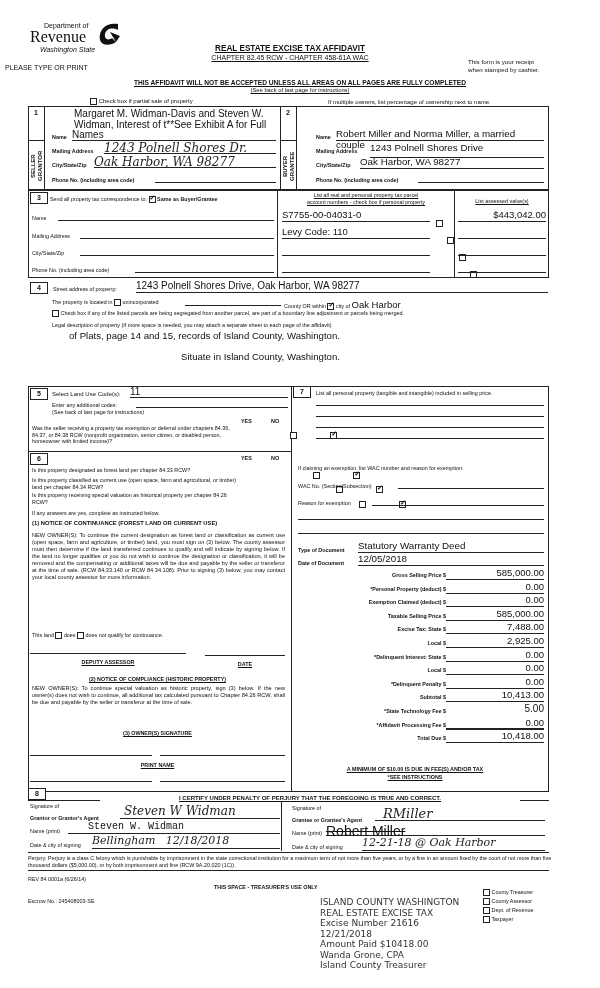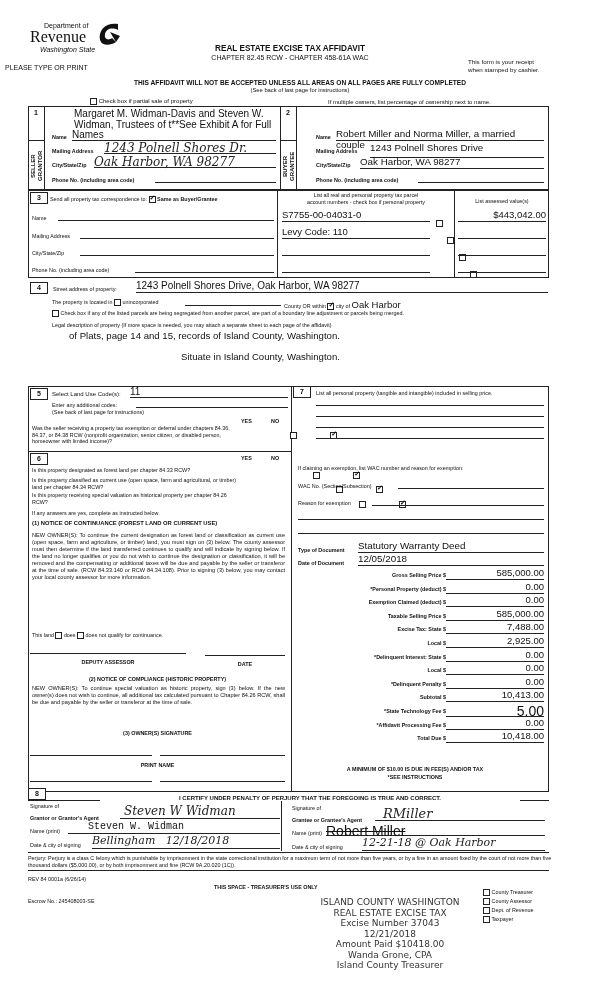--- a/index.html
+++ b/index.html
@@ -10,23 +10,23 @@
   .b { font-weight: bold; }
   .fill { font-size: 10.5px; color: #111; }
   .hand { font-family: "DejaVu Serif", serif; font-style: italic; color: #222; }
   .line { border-bottom: 1px solid #222; }
   .cb { display: inline-block; width: 7px; height: 7px; border: 1px solid #222; vertical-align: middle; position: relative; background: #fff; }
   .cb.checked::after { content: "✓"; position: absolute; left: 0px; top: -3px; font-size: 7px; font-weight: bold; color: #111; }
   .box { border: 1px solid #222; }
   .num { position: absolute; width: 18px; height: 12px; border: 1px solid #222; font-size: 7px; font-weight: bold; text-align: center; line-height: 10px; background: #fff; }
   .vert { position: absolute; writing-mode: vertical-rl; transform: rotate(180deg); font-size: 6px; font-weight: bold; text-align: center; line-height: 7px; }
   .right { text-align: right; }
-  .center { text-align: center; }
+  .center { text-align: center; text-decoration: underline; }
   .para { font-size: 5.6px; line-height: 7px; text-align: justify; }
-  .stamp { font-family: "DejaVu Sans", sans-serif; font-size: 9px; text-align: center; line-height: 10.5px; color: #333; }
+  .stamp { font-family: "DejaVu Sans", sans-serif; font-size: 9px; line-height: 10.5px; color: #333; }
 </style>
 </head>
 <body>
 
 
 
 
 <div class="abs" style="left:30px;top:22px;width:100px;height:40px;">
   <div class="abs" style="left:14px;top:0;font-size:7px;">Department of</div>
   <div class="abs" style="left:0;top:6px;font-family:'Liberation Serif',serif;font-size:16px;">Revenue</div>
@@ -60,21 +60,21 @@
 <div class="abs" style="left:296px;top:106px;width:1px;height:84px;background:#222;"></div>
 <div class="abs" style="left:280px;top:140px;width:16px;height:1px;background:#222;"></div>
 
 <div class="abs b" style="left:34px;top:109px;font-size:7px;">1</div>
 <div class="vert" style="left:30px;top:145px;width:14px;height:42px;">
   <span>SELLER</span><br>
   <span>GRANTOR</span>
 </div>
 
 <div class="abs fill" style="left:74px;top:108px;font-size:10px;">Margaret M. Widman-Davis and Steven W.</div>
-<div class="abs fill" style="left:74px;top:119px;font-size:10px;">Widman, Trustees of t**See Exhibit A for Full</div>
+<div class="abs fill" style="left:74px;top:119px;font-size:10px;">Widman, Interest of t**See Exhibit A for Full</div>
 <div class="abs tiny b" style="left:52px;top:134px;">Name</div>
 <div class="abs fill line" style="left:72px;top:129px;width:204px;height:12px;font-size:10px;"><span>Names</span></div>
 
 <div class="abs tiny b" style="left:52px;top:148px;">Mailing Address</div>
 <div class="abs line hand" style="left:104px;top:141px;width:172px;height:13px;font-size:12px;">1243 Polnell Shores Dr.</div>
 <div class="abs tiny b" style="left:52px;top:162px;">City/State/Zip</div>
 <div class="abs line hand" style="left:94px;top:155px;width:182px;height:13px;font-size:12px;">Oak Harbor, WA 98277</div>
 <div class="abs tiny b" style="left:52px;top:177px;">Phone No. (including area code)</div>
 <div class="abs line" style="left:155px;top:176px;width:121px;height:7px;"></div>
 
@@ -272,21 +272,21 @@
   <div style="position:relative;height:13.6px;">
     <span class="abs tiny b right" style="right:102px;top:5px;">*Delinquent Penalty $</span>
     <span class="abs fill right line" style="left:148px;top:0;width:98px;height:13px;font-size:9.5px;">0.00</span>
   </div>
   <div style="position:relative;height:13.6px;">
     <span class="abs tiny b right" style="right:102px;top:5px;">Subtotal $</span>
     <span class="abs fill right line" style="left:148px;top:0;width:98px;height:13px;font-size:9.5px;">10,413.00</span>
   </div>
   <div style="position:relative;height:13.6px;">
     <span class="abs tiny b right" style="right:102px;top:5px;">*State Technology Fee $</span>
-    <span class="abs fill right line" style="left:148px;top:0;width:98px;height:14px;font-size:14px;">5.00</span>
+    <span class="abs fill right line" style="left:148px;top:0;width:98px;height:26px;font-size:10px;">5.00</span>
   </div>
   <div style="position:relative;height:13.6px;">
     <span class="abs tiny b right" style="right:102px;top:5px;">*Affidavit Processing Fee $</span>
     <span class="abs fill right line" style="left:148px;top:0;width:98px;height:13px;font-size:9.5px;">0.00</span>
   </div>
   <div style="position:relative;height:13.6px;">
     <span class="abs tiny b right" style="right:102px;top:5px;">Total Due $</span>
     <span class="abs fill right line" style="left:148px;top:0;width:98px;height:13px;font-size:9.5px;">10,418.00</span>
   </div>
 </div>
@@ -325,21 +325,21 @@
 <div class="abs tiny" style="left:28px;top:876px;">REV 84 0001a (6/26/14)</div>
 <div class="abs tiny b" style="left:214px;top:884px;">THIS SPACE - TREASURER'S USE ONLY</div>
 <div class="abs tiny" style="left:28px;top:898px;">
   <span>Escrow No.:</span>
   <span>245408003-SE</span>
 </div>
 
 <div class="abs stamp" style="left:320px;top:897px;width:140px;">
   <div>ISLAND COUNTY WASHINGTON</div>
   <div>REAL ESTATE EXCISE TAX</div>
-  <div>Excise Number 37043</div>
+  <div>Excise Number 21616</div>
   <div>12/21/2018</div>
   <div>Amount Paid $10418.00</div>
   <div>Wanda Grone, CPA</div>
   <div>Island County Treasurer</div>
 </div>
 
 <div class="abs tiny" style="left:483px;top:888px;line-height:9px;">
   <div><span class="cb"></span> <span>County Treasurer</span></div>
   <div><span class="cb"></span> <span>County Assessor</span></div>
   <div><span class="cb"></span> <span>Dept. of Revenue</span></div>

